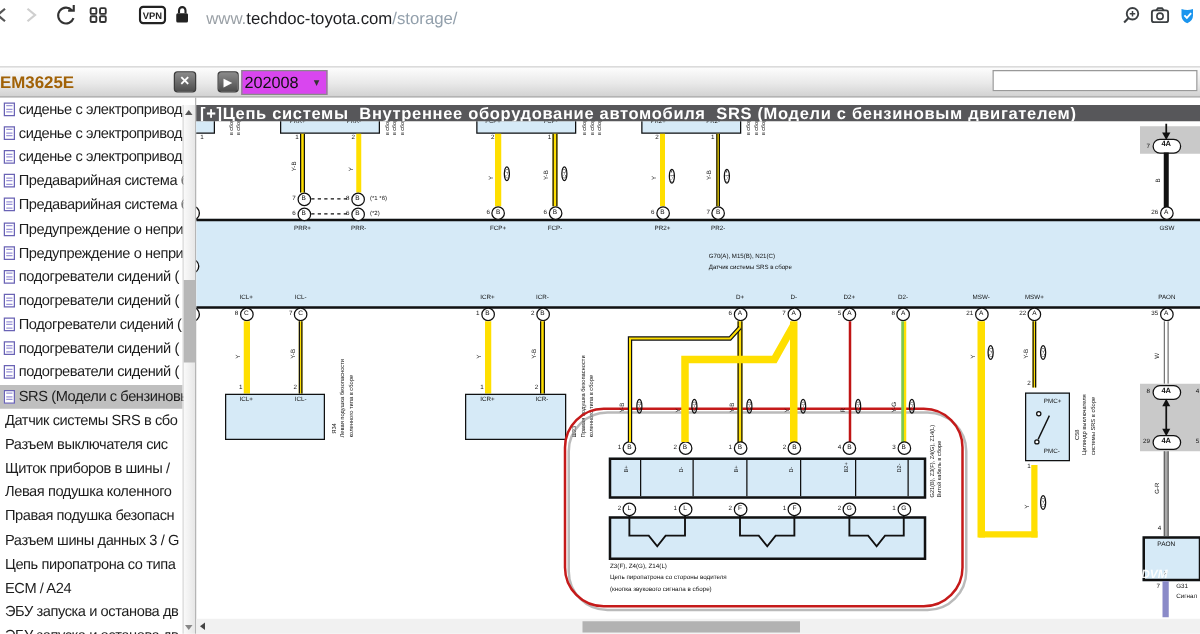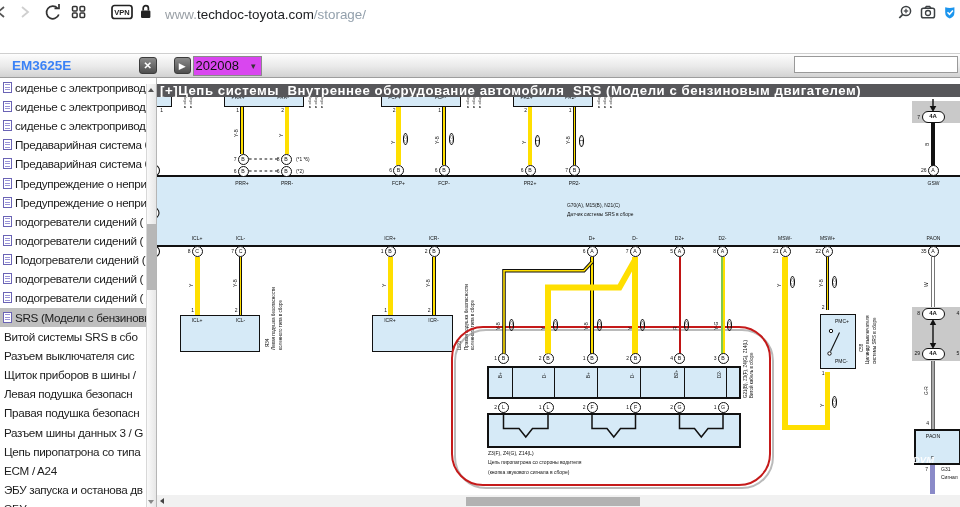--- a/index.html
+++ b/index.html
@@ -38,21 +38,21 @@
 <line x1="906" y1="8.8" x2="906" y2="13.2" stroke="#3c4043" stroke-width="1.2"></line>
 <rect x="921.5" y="8.3" width="13" height="9.4" rx="1.8" fill="none" stroke="#3c4043" stroke-width="1.5"></rect>
 <path d="M925 8.3 l1.4-1.8 h3.2 l1.4 1.8" fill="none" stroke="#3c4043" stroke-width="1.5"></path>
 <circle cx="928" cy="13" r="2.5" fill="none" stroke="#3c4043" stroke-width="1.3"></circle>
 <path d="M945.2 7.2 q4.6 1.6 9.2 0 v5.2 q0 4.3 -4.6 6.2 q-4.6 -1.9 -4.6 -6.2 Z" fill="#1b95ee"></path>
 <path d="M947.5 12.3 l2 2 l3.4 -3.8" fill="none" stroke="#fff" stroke-width="1.5"></path>
 </svg>
 
 <div class="ab" style="left:165px;top:6.5px;font-size:13.4px;color:#9aa0a6">www.<span style="color:#202124">techdoc-toyota.com</span><span style="color:#93a0ac">/storage/</span></div>
 <div class="ab" style="left:0;top:53px;width:960px;height:25px;background:linear-gradient(#fdfdfd,#e9e9e9 55%,#d2d2d2);border-top:1px solid #cfcfcf;border-bottom:1px solid #9d9d9d"></div>
-<div class="ab" style="left:12px;top:58.5px;font:700 13.5px/14px 'Liberation Sans',sans-serif;color:#3b82f6">EM3625E</div>
+<div class="ab" style="left:0px;top:58.5px;font:700 13.5px/14px 'Liberation Sans',sans-serif;color:#a16207">EM3625E</div>
 <div class="ab" style="left:139px;top:56.5px;width:17.5px;height:17.5px;background:linear-gradient(#8b8b8b,#4e4e4e);border:1px solid #3c3c3c;border-radius:3px;color:#fff;font:700 10px/16px 'Liberation Sans',sans-serif;text-align:center">✕</div>
 <div class="ab" style="left:173.5px;top:56.5px;width:17.5px;height:17.5px;background:linear-gradient(#8b8b8b,#4e4e4e);border:1px solid #3c3c3c;border-radius:3px;color:#fff;font:9px/16.5px 'Liberation Sans',sans-serif;text-align:center">▶</div>
 <div class="ab" style="left:192.5px;top:55.5px;width:69px;height:20px;background:#d946ef;border:1px solid #8a8a8a;font:13px/18px 'Liberation Sans',sans-serif;color:#111;padding-left:2px">202008<span style="position:absolute;right:5px;top:0;font-size:9px;color:#333">▾</span></div>
 <div class="ab" style="left:794px;top:55.5px;width:164px;height:17.5px;background:#fff;border:1px solid #999"></div>
 <div class="ic" style="left:2.5px;top:81.8px">
     <i></i>
     <i></i>
     <i></i>
   </div>
 <div class="row" style="left:15px;top:78.8px">сиденье с электропривод</div>
@@ -122,24 +122,24 @@
     <i></i>
   </div>
 <div class="row" style="left:15px;top:289.4px">подогреватели сидений (</div>
 <div class="ab" style="left:0;top:307.6px;width:146px;height:19px;background:#bfbfbf"></div>
 <div class="ic" style="left:2.5px;top:311.6px">
     <i></i>
     <i></i>
     <i></i>
   </div>
 <div class="row" style="left:15px;top:308.6px">SRS (Модели с бензиновы</div>
-<div class="row" style="left:4px;top:327.8px">Витой системы SRS в сбо</div>
+<div class="row" style="left:4px;top:327.8px">Датчик системы SRS в сбо</div>
 <div class="row" style="left:4px;top:346.9px">Разъем выключателя сис</div>
 <div class="row" style="left:4px;top:366.1px">Щиток приборов в шины /</div>
-<div class="row" style="left:4px;top:385.2px">Левая подушка безопасн</div>
+<div class="row" style="left:4px;top:385.2px">Левая подушка коленного</div>
 <div class="row" style="left:4px;top:404.3px">Правая подушка безопасн</div>
 <div class="row" style="left:4px;top:423.5px">Разъем шины данных 3 / G</div>
 <div class="row" style="left:4px;top:442.6px">Цепь пиропатрона со типа</div>
 <div class="row" style="left:4px;top:461.8px">ECM / A24</div>
 <div class="row" style="left:4px;top:480.9px">ЭБУ запуска и останова дв</div>
 <div class="row" style="left:4px;top:500.1px">ЭБУ запуска и останова дв</div>
 <div class="ab" style="left:146px;top:84px;width:10px;height:423px;background:linear-gradient(90deg,#fafafa,#e7e7e7);border-left:1px solid #d8d8d8"></div>
 <div class="ab" style="left:148px;top:88px;width:0;height:0;border-left:3.2px solid transparent;border-right:3.2px solid transparent;border-bottom:4.5px solid #555"></div>
 <div class="ab" style="left:146.5px;top:224px;width:9px;height:66px;background:#b7b7b7"></div>
 <div class="ab" style="left:148px;top:500px;width:0;height:0;border-left:3.2px solid transparent;border-right:3.2px solid transparent;border-top:4.5px solid #888"></div>

